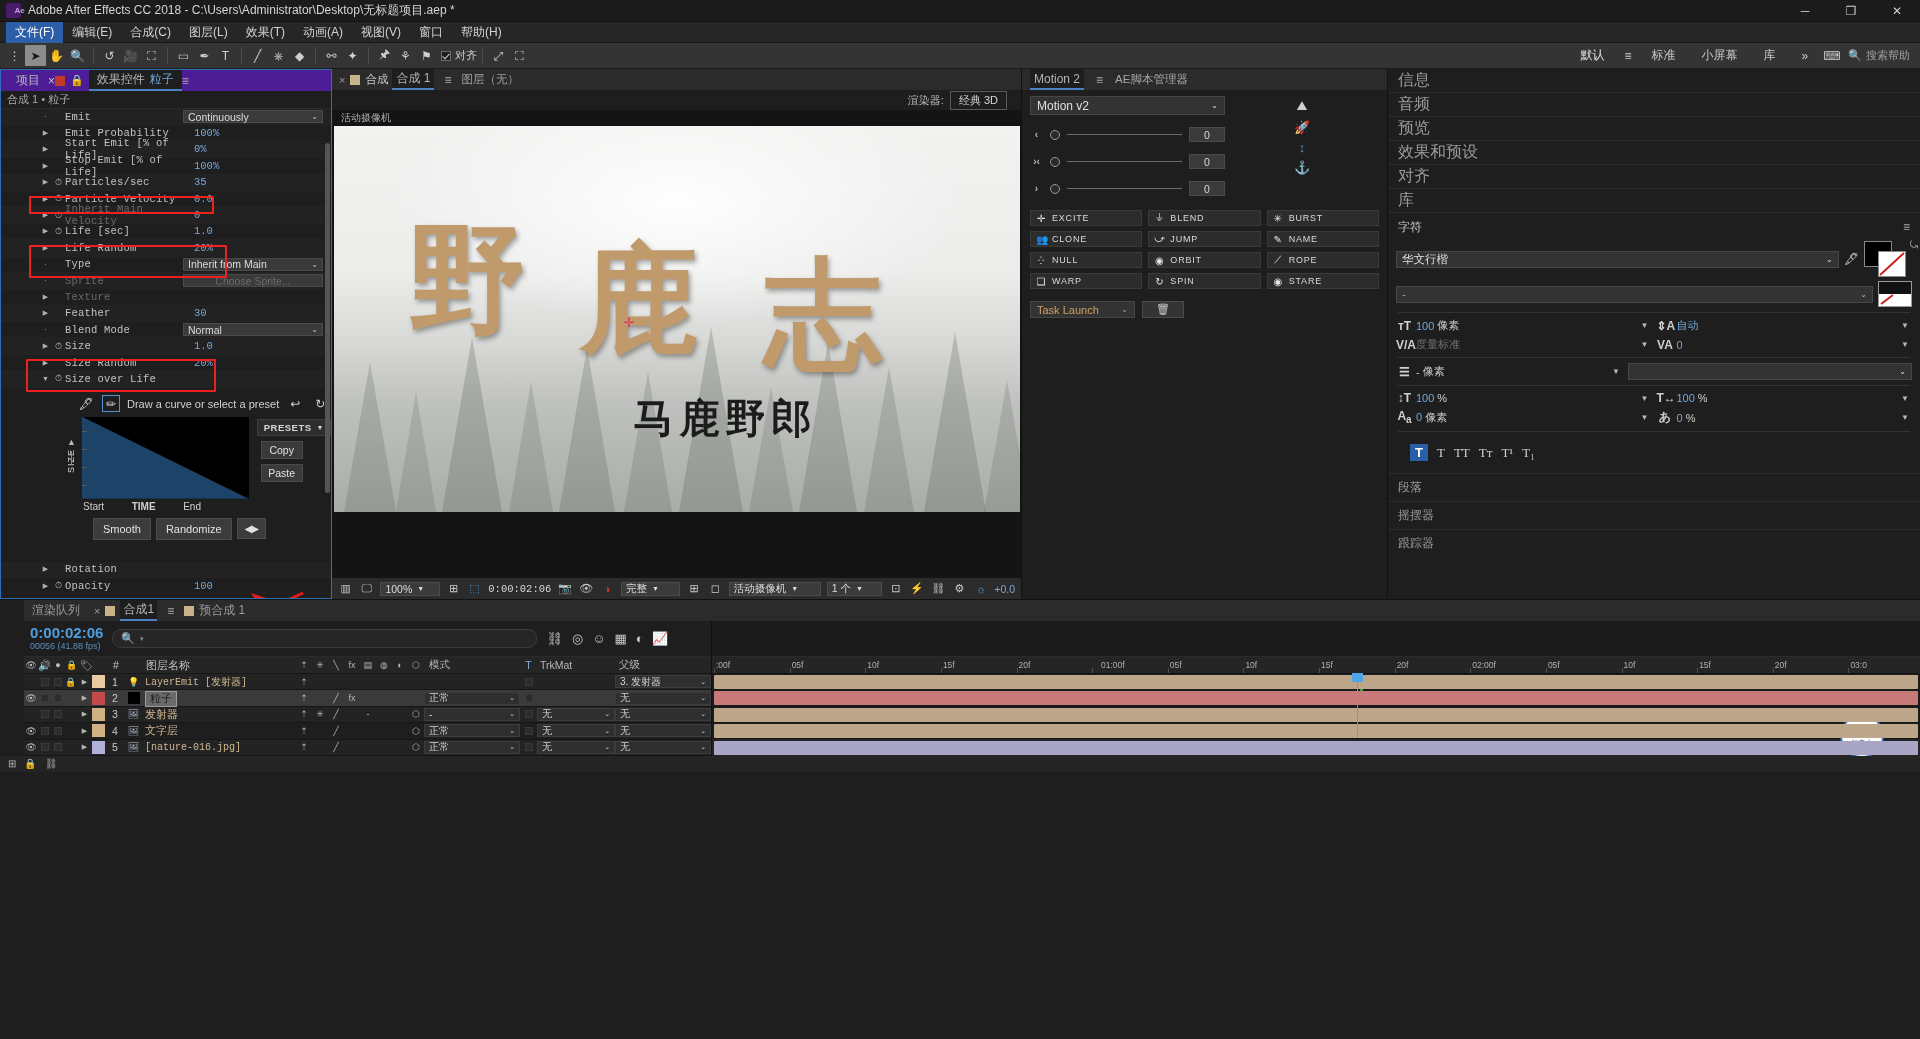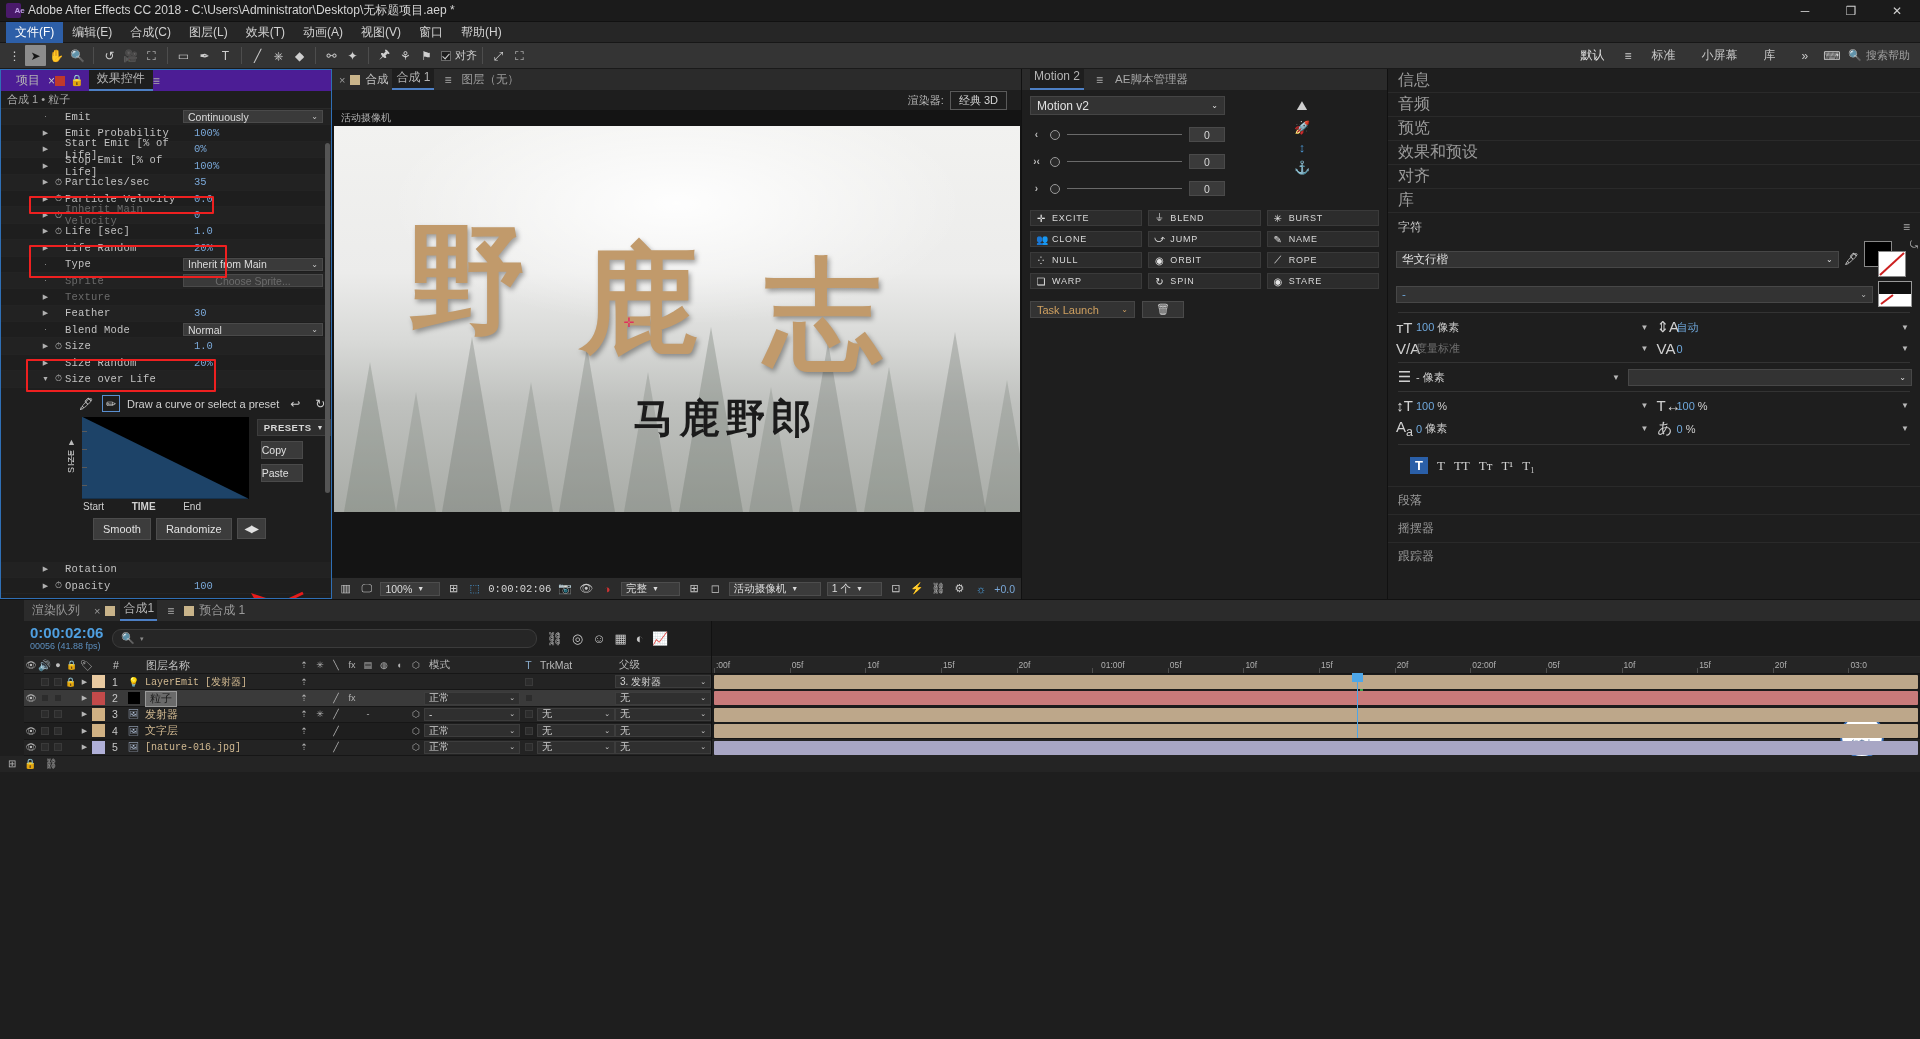--- a/index.html
+++ b/index.html
@@ -55,21 +55,21 @@
     padding:0 10px 0 6px;
   }
 
   
   #workarea{ display:flex; height:530px; }
 
   
   #left-panel{ width:332px; background:#1e1e1e; border:1px solid #2f6fb5; display:flex;flex-direction:column; }
   .panel-tabs{ height:21px;background:#4c1d95;display:flex;align-items:center;padding-left:7px;gap:0; }
   .ptab{ display:flex;align-items:center;gap:5px;padding:0 8px;height:100%;font-size:12px;color:#b4b4b4;}
-  .ptab.active{ background:#1e1e1e;color:#b4b4b4; border-bottom:2px solid #4d7fc4;flex-direction:column;}
+  .ptab.active{ background:#1e1e1e;color:#b4b4b4; border-bottom:2px solid #4d7fc4;}
   .swatch{ width:10px;height:10px;display:inline-block; }
   .hamb{ color:#aaa;font-size:12px; }
   .ec-sub{ height:18px;background:#1e1e1e;display:flex;align-items:center;padding-left:6px;font-size:11px;color:#aaa;border-bottom:1px solid #2a2a2a;}
   #ec-rows{ flex:1; overflow:hidden; position:relative; }
   .erow{ display:flex;align-items:center;height:16.4px;border-bottom:1px solid #232323;font-size:11px; }
   .erow:nth-child(odd){ background:#222; }
   .erow:nth-child(even){ background:#1e1e1e; }
   .e-tw{ width:38px;flex:none; }
   .e-arrow{ width:13px;flex:none;text-align:center;color:#b0b0b0;font-size:7px; }
   .e-stop{ width:13px;flex:none;text-align:center;color:#b8b8b8;font-size:9px; }
@@ -92,21 +92,21 @@
   #size-axis{ width:22px;display:flex;flex-direction:column;align-items:center;justify-content:center;}
   #size-axis .arw{color:#b9b9b9;font-size:9px;line-height:7px;}
   #size-axis .bar{width:1px;background:#8d8d8d;flex:1;}
   #size-axis .lbl{writing-mode:vertical-rl;transform:rotate(180deg);font-size:9px;color:#d3d3d3;letter-spacing:1px;padding:3px 0;}
   #curve-canvas{ width:176px;height:82px;background:#000;position:relative;overflow:hidden; }
   #curve-fill{ position:absolute;inset:0;background:#1d4368;clip-path:polygon(0 0,0 100%,100% 100%); }
   .tickr{ position:absolute;left:0;width:5px;height:1px;background:#5a5a5a; }
   #curve-right{ display:flex;flex-direction:column;gap:5px;padding-left:8px;padding-top:2px;}
   .presets-btn{ background:#2e2e2e;border:1px solid #3d3d3d;color:#d8d8d8;font-size:9.5px;font-weight:bold;
     padding:2px 6px;display:flex;align-items:center;gap:5px;letter-spacing:.5px;}
-  .cbtn{ background:#3a3a3a;border:1px solid #4a4a4a;color:#e0e0e0;font-size:10.5px;padding:2px 0;width:42px;margin-left:4px;}
+  .cbtn{ background:#3a3a3a;border:1px solid #4a4a4a;color:#e0e0e0;font-size:10.5px;padding:2px 0;width:42px;text-align:center;margin-left:4px;}
   #curve-labels{ display:flex;padding-left:82px;width:200px;justify-content:space-between;margin-top:2px;font-size:10px;color:#d0d0d0;}
   #curve-labels .mid{font-weight:bold;}
   #curve-btns{ display:flex;align-items:center;gap:5px;padding-left:92px;margin-top:6px;}
   .bigbtn{ background:#3c3c3c;border:1px solid #4c4c4c;color:#e2e2e2;font-size:11px;padding:4px 9px;}
   .arrbtn{ background:#3c3c3c;border:1px solid #4c4c4c;color:#e2e2e2;font-size:10px;padding:4px 7px;letter-spacing:-1px;}
   #ec-scroll{position:absolute;right:1px;top:2px;width:5px;height:470px;}
   #ec-scroll i{position:absolute;left:0;top:32px;width:5px;height:350px;background:#555;border-radius:3px;display:block;}
 
   
   .ann-arrow{ position:absolute; pointer-events:none; }
@@ -164,21 +164,21 @@
 
   
   #right-panel{ width:auto;flex:1;background:#1e1e1e;display:flex;flex-direction:column; }
   .rp-item{ height:24px;display:flex;align-items:center;padding-left:10px;font-size:16px;color:#9a9a9a;border-bottom:1px solid #2a2a2a;}
   #char-head{ height:28px;display:flex;align-items:center;justify-content:space-between;padding:0 10px;font-size:12px;color:#c9c9c9;}
   #char-body{ padding:0 8px; }
   .c-row{ display:flex;align-items:center;gap:5px;margin-bottom:4px; }
   .c-sel{ flex:1;background:#333;border:1px solid #474747;height:17px;display:flex;align-items:center;justify-content:space-between;padding:0 5px;font-size:11.5px;color:#e0e0e0;}
   .c-sel.blue{color:#6fa8dc;}
   .c-field{ display:flex;align-items:center;gap:3px;font-size:11px;flex:1; }
-  .cf-ic{ color:#d0d0d0;font-size:15px;width:17px;text-align:center;font-weight:normal; }
+  .cf-ic{ color:#d0d0d0;font-size:12px;width:17px;text-align:center;font-weight:bold; }
   .cf-v{ color:#6fa8dc;font-size:11px; }
   .cf-u{ color:#cfcfcf;font-size:11px; }
   .cf-u.dim{ color:#6e6e6e; }
   .cf-c{ color:#b8b8b8;font-size:8px;margin-left:auto;padding-right:3px; }
   #swatches{ position:relative;width:48px;height:36px; }
   #sw-black{ position:absolute;left:0;top:0;width:28px;height:26px;background:#000;border:1px solid #888;}
   #sw-white{ position:absolute;left:14px;top:10px;width:28px;height:26px;background:#fff;border:1px solid #888;}
   .noline{ position:absolute;width:16px;height:14px;background:#fff;border:1px solid #999; }
   #tstyle-row{ display:flex;align-items:center;gap:9px;padding:7px 0 0 14px; }
   .tst{ font-size:13px;color:#d2d2d2;font-family:"Liberation Serif",serif; }

